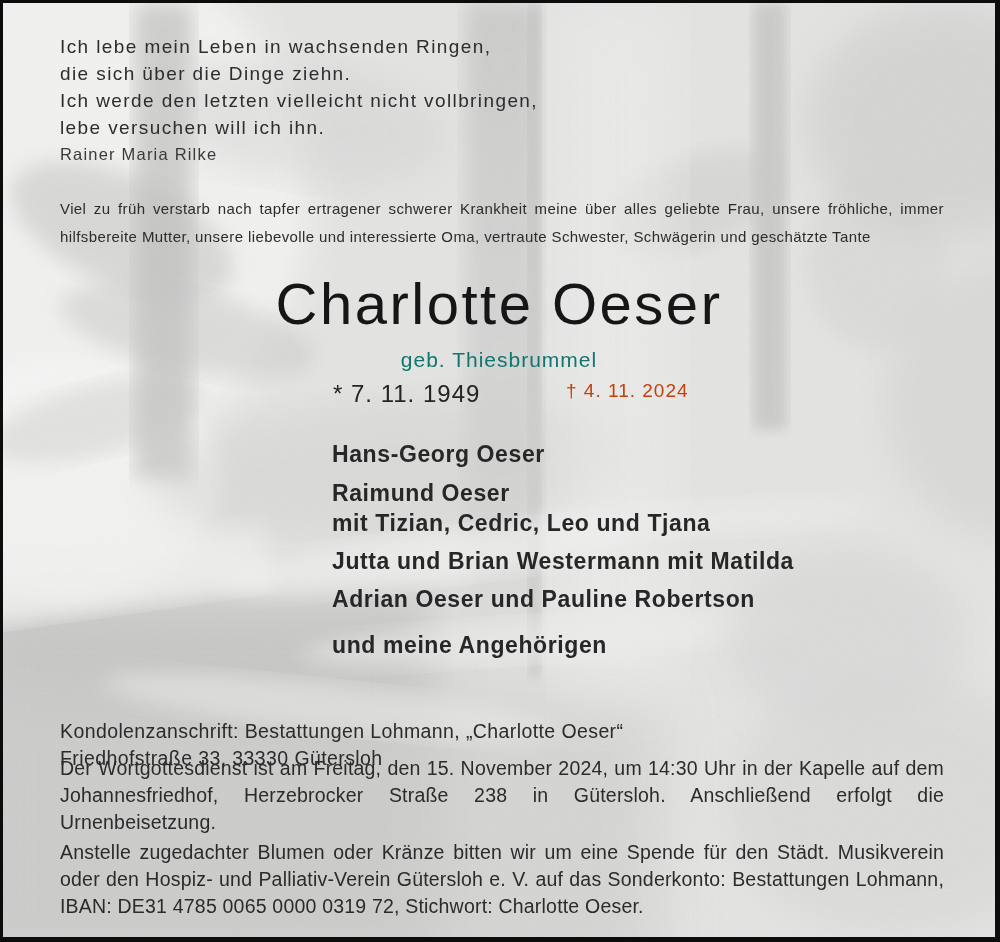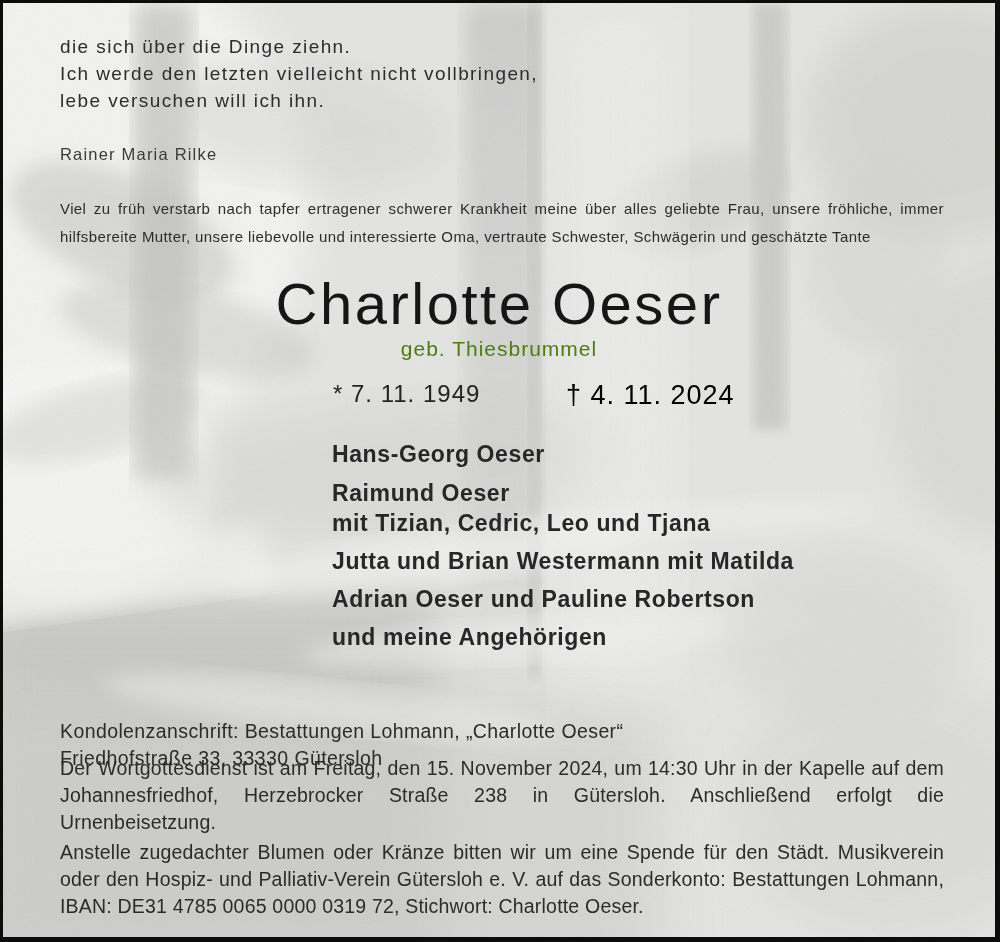--- a/index.html
+++ b/index.html
@@ -58,42 +58,42 @@
   
   .deceased-name {
     left: 0; top: 267px; width: 100%;
     text-align: center;
     font-size: 58px;
     letter-spacing: 2.5px;
     color: #161616;
     font-weight: 400;
   }
   .maiden-name {
-    left: 0; top: 334px; width: 100%;
+    left: 0; top: 345px; width: 100%;
     text-align: center;
     font-size: 21px;
     letter-spacing: 1px;
-    color: #4d7c0f;
+    color: #0f766e;
   }
   .birth-date { left: 330px; top: 377px; font-size: 24px; letter-spacing: 1px; color: #242424; }
-  .death-date { left: 563px; top: 377px; font-size: 27px; letter-spacing: 1px; color: #000000; }
+  .death-date { left: 563px; top: 377px; font-size: 19px; letter-spacing: 1px; color: #c2410c; }
 
   
   .mourners {
     left: 329px; top: 436px;
     font-size: 23px;
     letter-spacing: 0.6px;
     color: #272727;
   }
   .mourners .m-item { line-height: 30px; font-weight: bold; }
   .mourners .m-item:nth-child(1) { margin-bottom: 9px; }
   .mourners .m-item:nth-child(2) { margin-bottom: 0; }
   .mourners .m-item:nth-child(3) { margin-bottom: 8px; }
   .mourners .m-item:nth-child(4) { margin-bottom: 8px; }
-  .mourners .m-item:nth-child(5) { margin-bottom: 8px; }
+  .mourners .m-item:nth-child(5) { margin-bottom: 16px; }
 
   
   .condolence {
     left: 57px; top: 675px;
     font-size: 19.5px; line-height: 27px;
     letter-spacing: 0.4px;
     color: #2b2b2b;
     margin-top: 40px;
   }
 
@@ -184,20 +184,21 @@
 
     <ellipse cx="900" cy="810" rx="170" ry="130" fill="#dadad9" opacity="0.8" filter="url(#b18)"></ellipse>
     <ellipse cx="850" cy="640" rx="120" ry="90" fill="#d6d6d5" opacity="0.6" filter="url(#b18)"></ellipse>
 
     <rect x="0" y="0" width="1000" height="942" filter="url(#grain)"></rect>
   </svg>
 
   <div class="content">
 
     <div class="blk poem">
+      <div>Ich lebe mein Leben in wachsenden Ringen,</div>
       <div>die sich über die Dinge ziehn.</div>
       <div>Ich werde den letzten vielleicht nicht vollbringen,</div>
       <div>lebe versuchen will ich ihn.</div>
     </div>
     <div class="blk poem-author">Rainer Maria Rilke</div>
 
     <div class="blk intro">Viel zu früh verstarb nach tapfer ertragener schwerer Krankheit meine über alles geliebte Frau, unsere fröhliche, immer hilfsbereite Mutter, unsere liebevolle und interessierte Oma, vertraute Schwester, Schwägerin und geschätzte Tante</div>
 
     <div class="blk deceased-name">Charlotte Oeser</div>
     <div class="blk maiden-name">geb. Thiesbrummel</div>

